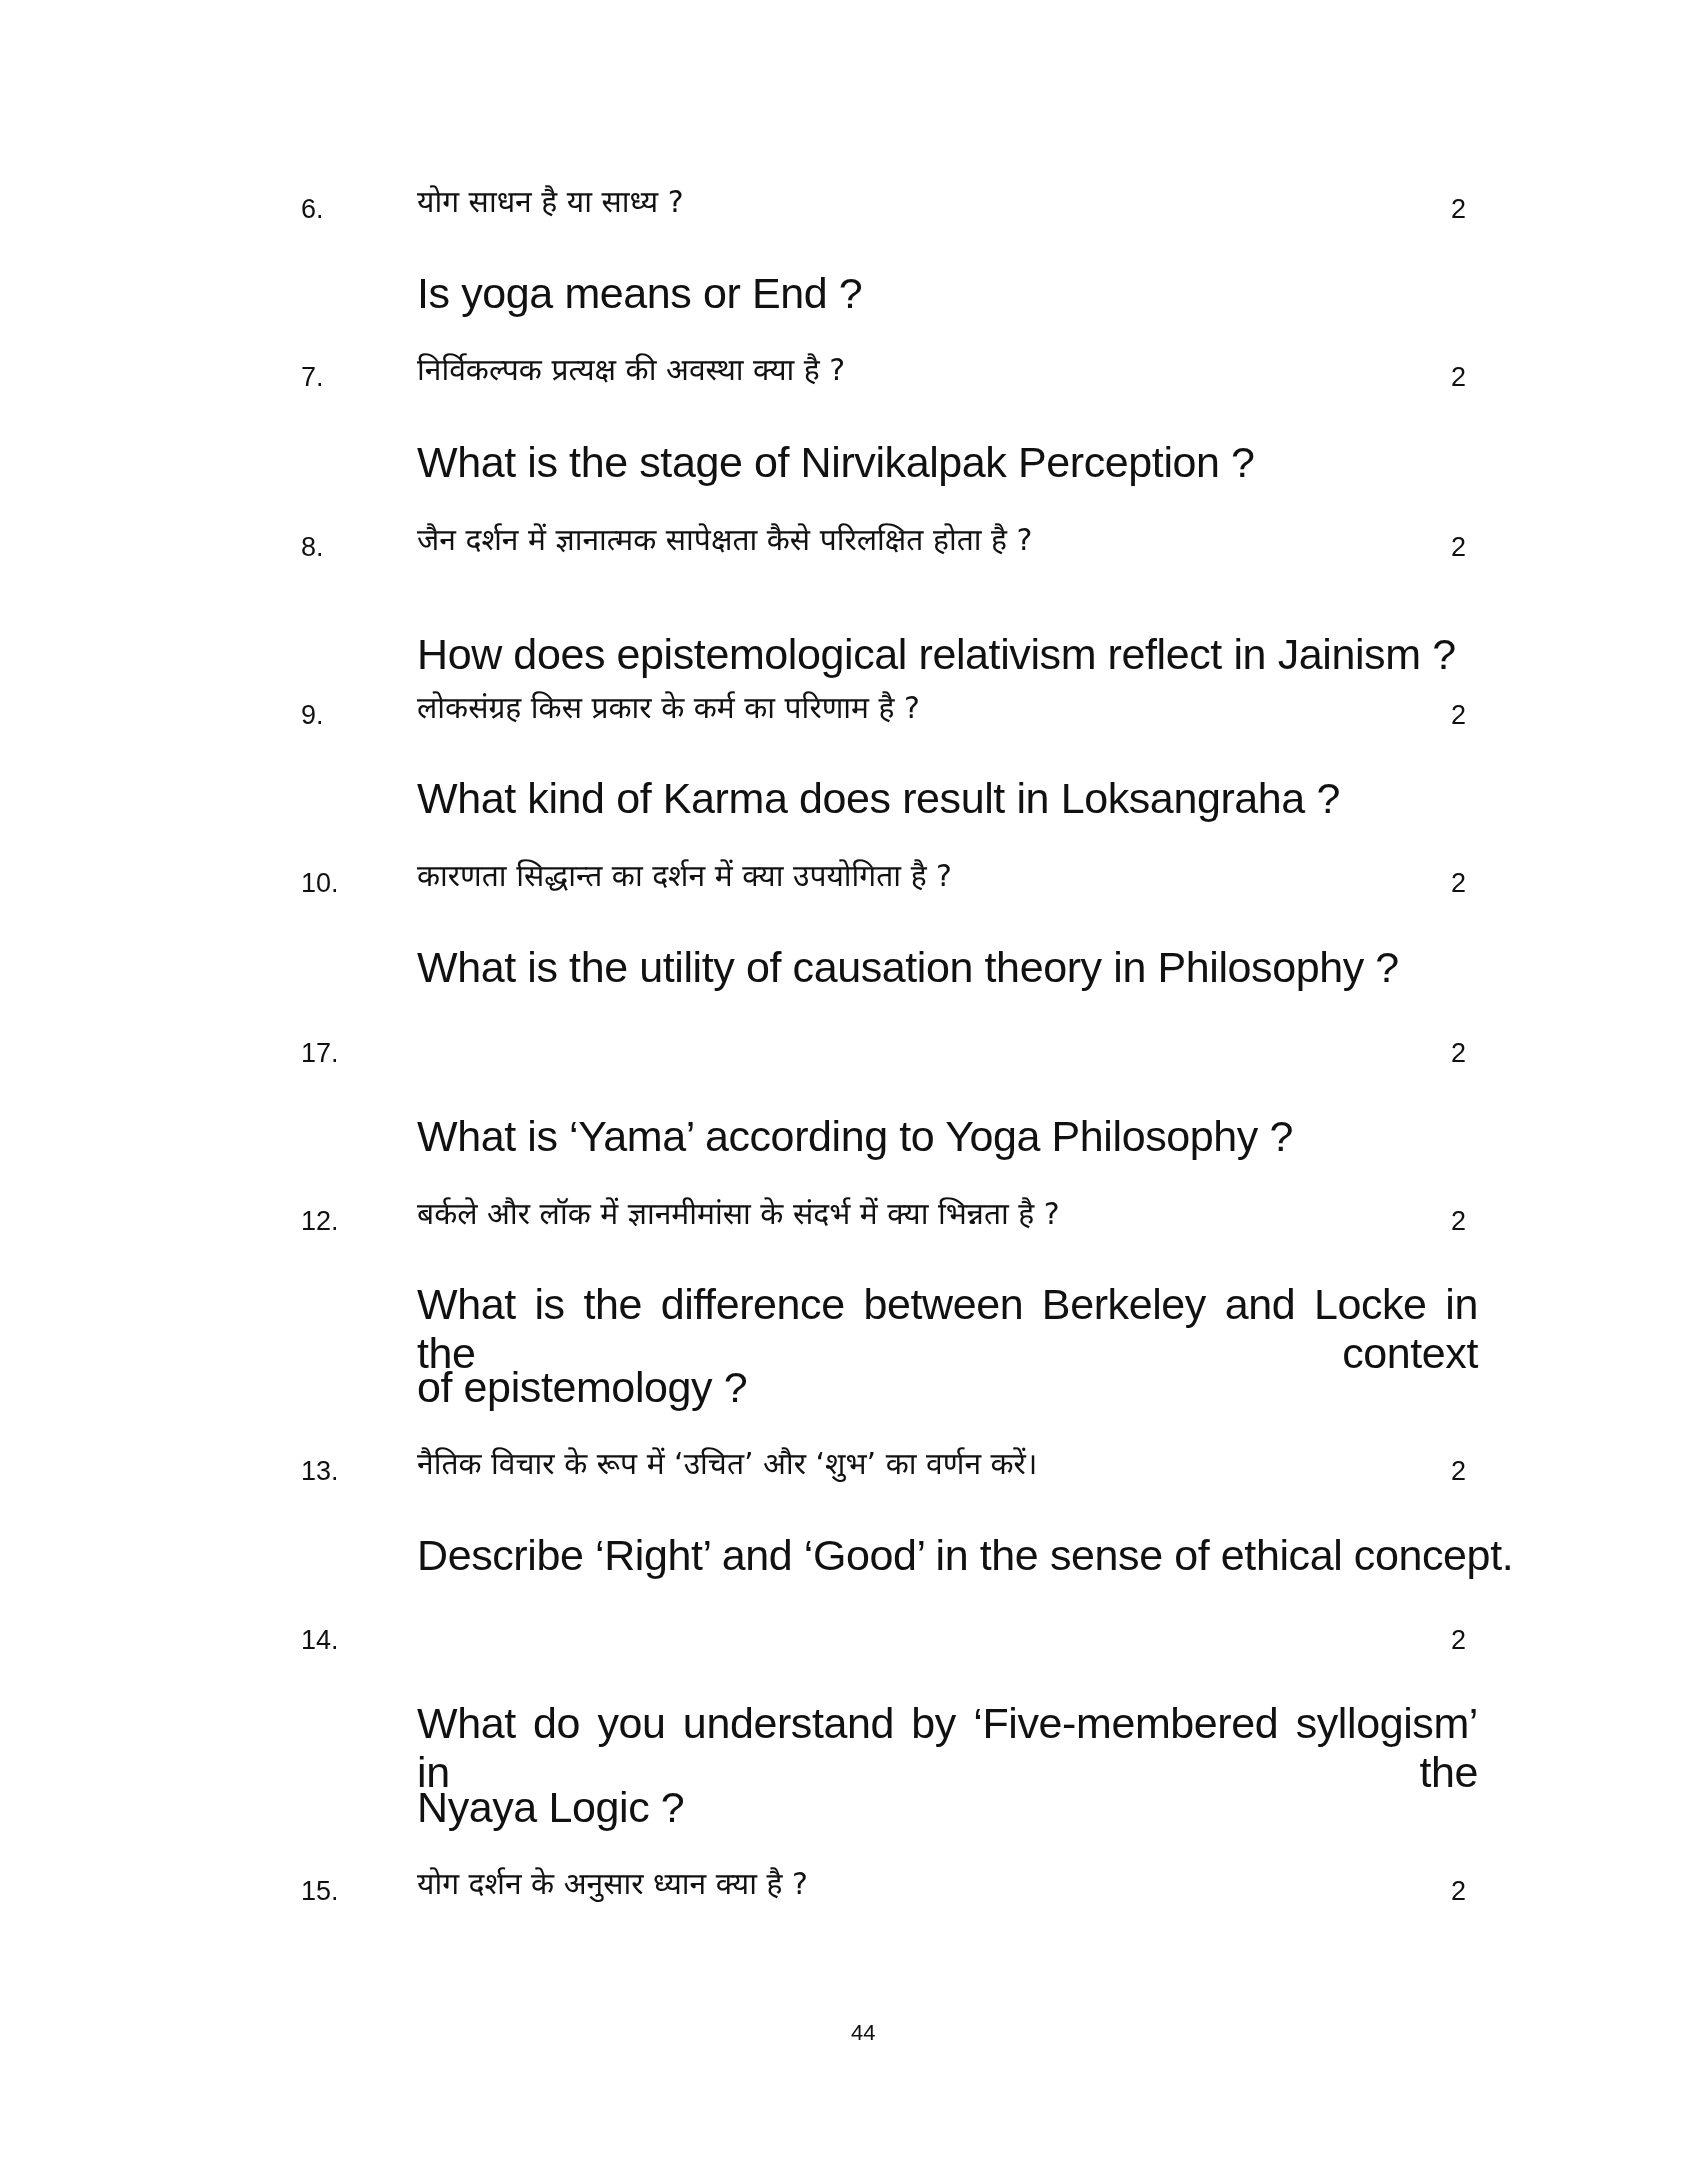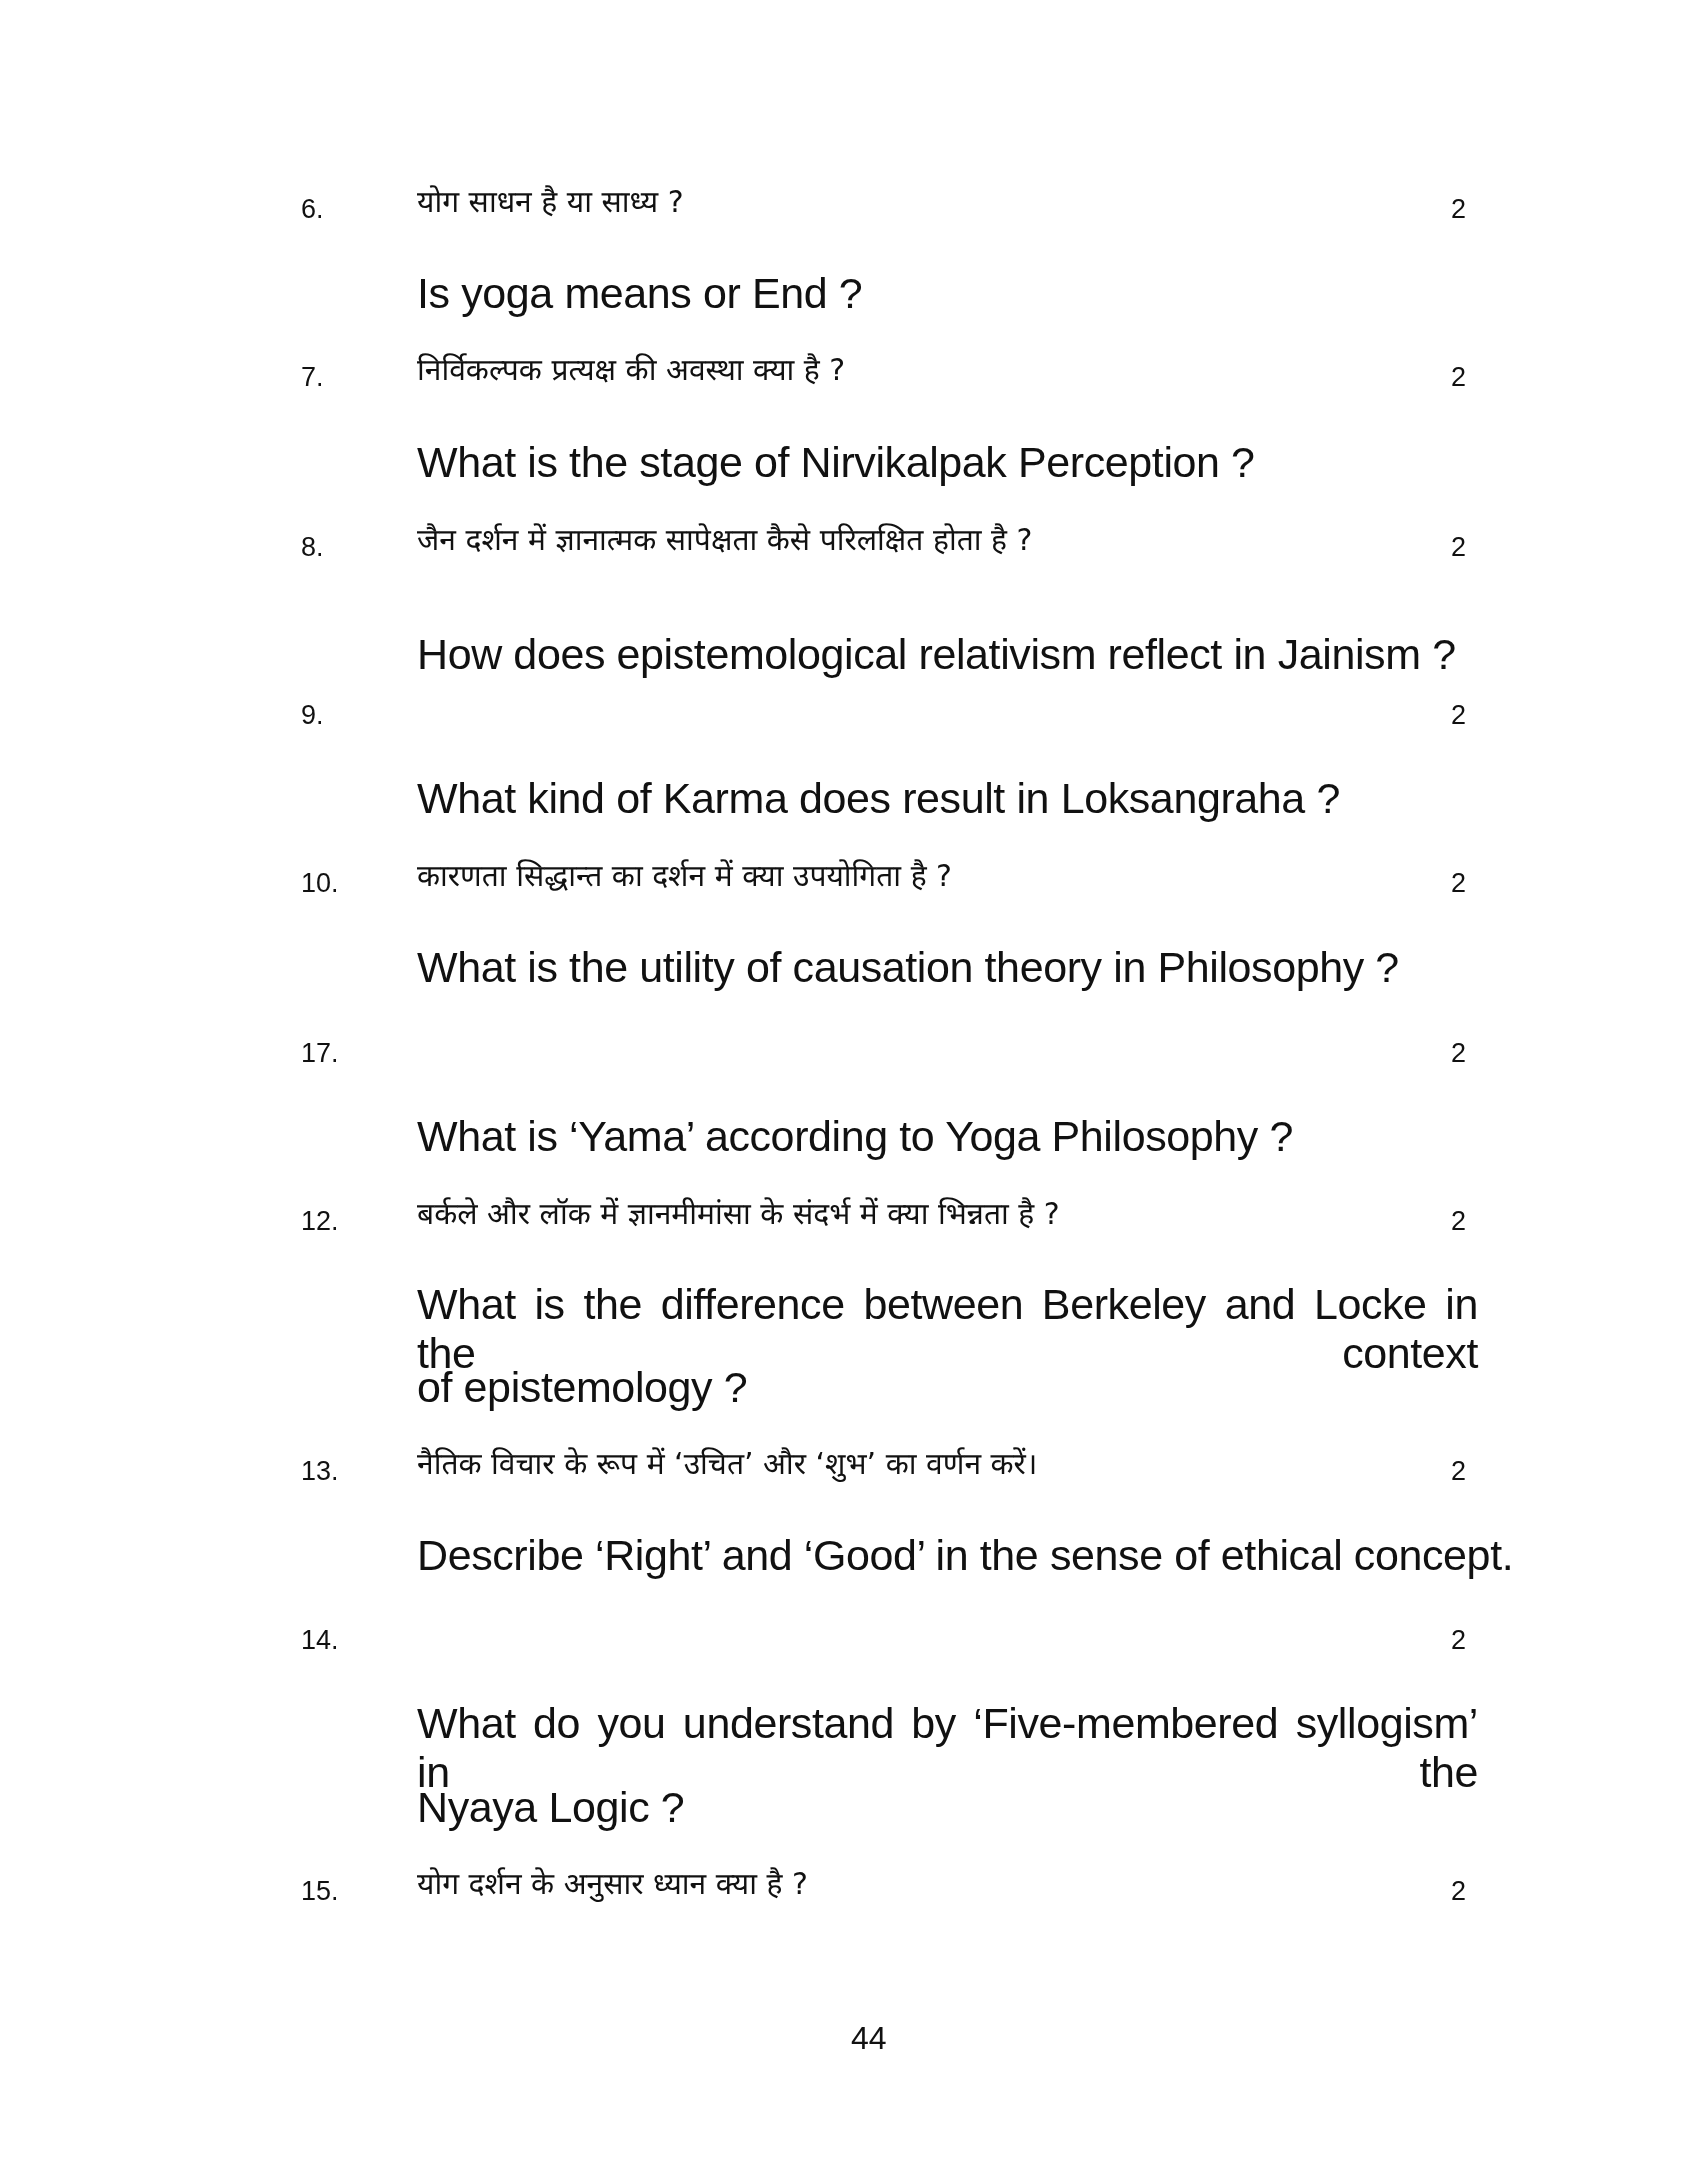--- a/index.html
+++ b/index.html
@@ -3,21 +3,21 @@
 <meta charset="utf-8">
 <style>
   html, body { margin:0; padding:0; background:#ffffff; }
   body { width:1683px; height:2178px; position:relative; font-family:"Liberation Sans", sans-serif; color:#111; overflow:hidden; }
   .line { position:absolute; left:0; width:1683px; height:59px; }
   .num { position:absolute; left:301px; font-size:27px; top:14px; }
   .text { position:absolute; left:417px; font-size:43px; letter-spacing:-0.4px; white-space:nowrap; }
   .hi { font-family:"DejaVu Sans", sans-serif; font-size:30px; letter-spacing:0; }
   .marks { position:absolute; left:1451px; font-size:27px; top:14px; }
   .justify { width:1061px; text-align:justify; text-align-last:justify; white-space:normal; }
-  .pageno { position:absolute; left:851px; top:2020px; font-size:32px; }
+  .pageno { position:absolute; left:851px; top:2020px; font-size:22px; }
 </style>
 </head>
 <body>
 
 <div class="line" style="top:180px">
   <span class="num">6.</span>
   <span class="text hi">योग साधन है या साध्य ?</span>
   <span class="marks">2</span>
 </div>
 <div class="line" style="top:269px">
@@ -37,20 +37,21 @@
   <span class="num">8.</span>
   <span class="text hi">जैन दर्शन में ज्ञानात्मक सापेक्षता कैसे परिलक्षित होता है ?</span>
   <span class="marks">2</span>
 </div>
 <div class="line" style="top:630px">
   <span class="text">How does epistemological relativism reflect in Jainism ?</span>
 </div>
 
 <div class="line" style="top:686px">
   <span class="num">9.</span>
+  <span class="text hi">लोकसंग्रह किस प्रकार के कर्म का परिणाम है ?</span>
   <span class="marks">2</span>
 </div>
 <div class="line" style="top:774px">
   <span class="text">What kind of Karma does result in Loksangraha ?</span>
 </div>
 
 <div class="line" style="top:854px">
   <span class="num">10.</span>
   <span class="text hi">कारणता सिद्धान्त का दर्शन में क्या उपयोगिता है ?</span>
   <span class="marks">2</span>

